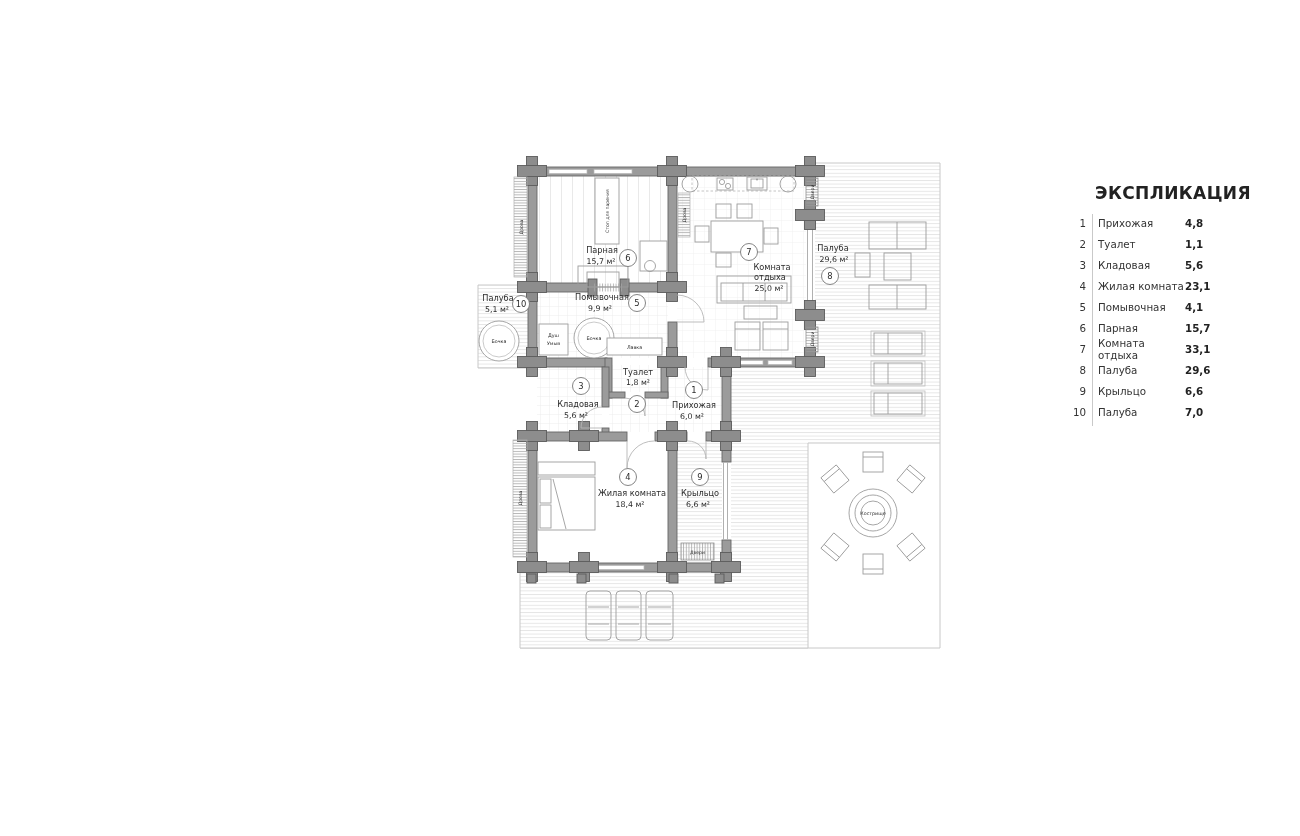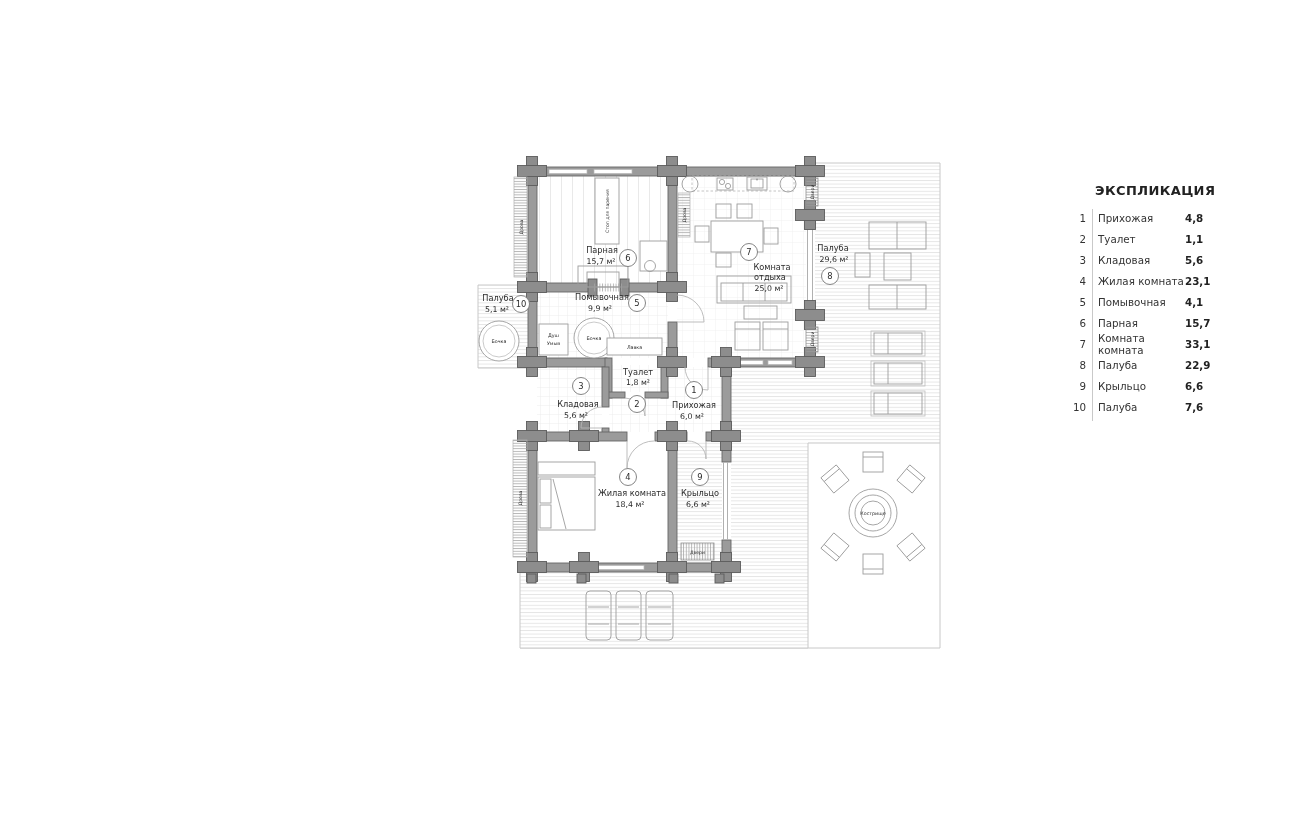--- a/index.html
+++ b/index.html
@@ -1,20 +1,20 @@
 <!DOCTYPE html>
 <html><head>
 <meta charset="utf-8">
 <style>
   html,body{margin:0;padding:0;background:#fff;}
   #page{position:relative;width:1300px;height:836px;background:#fff;overflow:hidden;
         font-family:"DejaVu Sans",sans-serif;color:#2e2e2e;}
   
   .legend{position:absolute;left:1066px;top:183px;width:170px;}
-  .legend .title{margin-left:29px;font-size:13px;font-weight:bold;letter-spacing:.4px;color:#222;}
+  .legend .title{margin-left:29px;font-size:17px;font-weight:bold;letter-spacing:.4px;color:#222;}
   .legend .rows{position:relative;margin-top:9px;}
   .legend .vline{position:absolute;left:26px;top:2px;width:1px;height:212px;background:#c9c9c9;}
   .lrow{display:flex;align-items:center;height:21.1px;font-size:10.3px;}
   .lrow .num{width:20px;text-align:right;color:#333;}
   .lrow .name{margin-left:12px;width:87px;color:#333;}
   .lrow .area{font-weight:bold;color:#222;}
   
   svg .wall{fill:#9b9b9b;stroke:#666;stroke-width:0.9;}
   svg .stub{fill:#8d8d8d;stroke:#5c5c5c;stroke-width:0.9;}
   svg .furn{fill:#fff;stroke:#9c9c9c;stroke-width:0.9;}
@@ -434,34 +434,34 @@
       <span class="name">Помывочная</span>
       <span class="area">4,1</span>
     </div>
     <div class="lrow">
       <span class="num">6</span>
       <span class="name">Парная</span>
       <span class="area">15,7</span>
     </div>
     <div class="lrow">
       <span class="num">7</span>
-      <span class="name">Комната комната</span>
+      <span class="name">Комната отдыха</span>
       <span class="area">33,1</span>
     </div>
     <div class="lrow">
       <span class="num">8</span>
       <span class="name">Палуба</span>
-      <span class="area">22,9</span>
+      <span class="area">29,6</span>
     </div>
     <div class="lrow">
       <span class="num">9</span>
       <span class="name">Крыльцо</span>
       <span class="area">6,6</span>
     </div>
     <div class="lrow">
       <span class="num">10</span>
       <span class="name">Палуба</span>
-      <span class="area">7,6</span>
+      <span class="area">7,0</span>
     </div>
   </div>
 </div>
 
 </div>
 
 </body></html>

